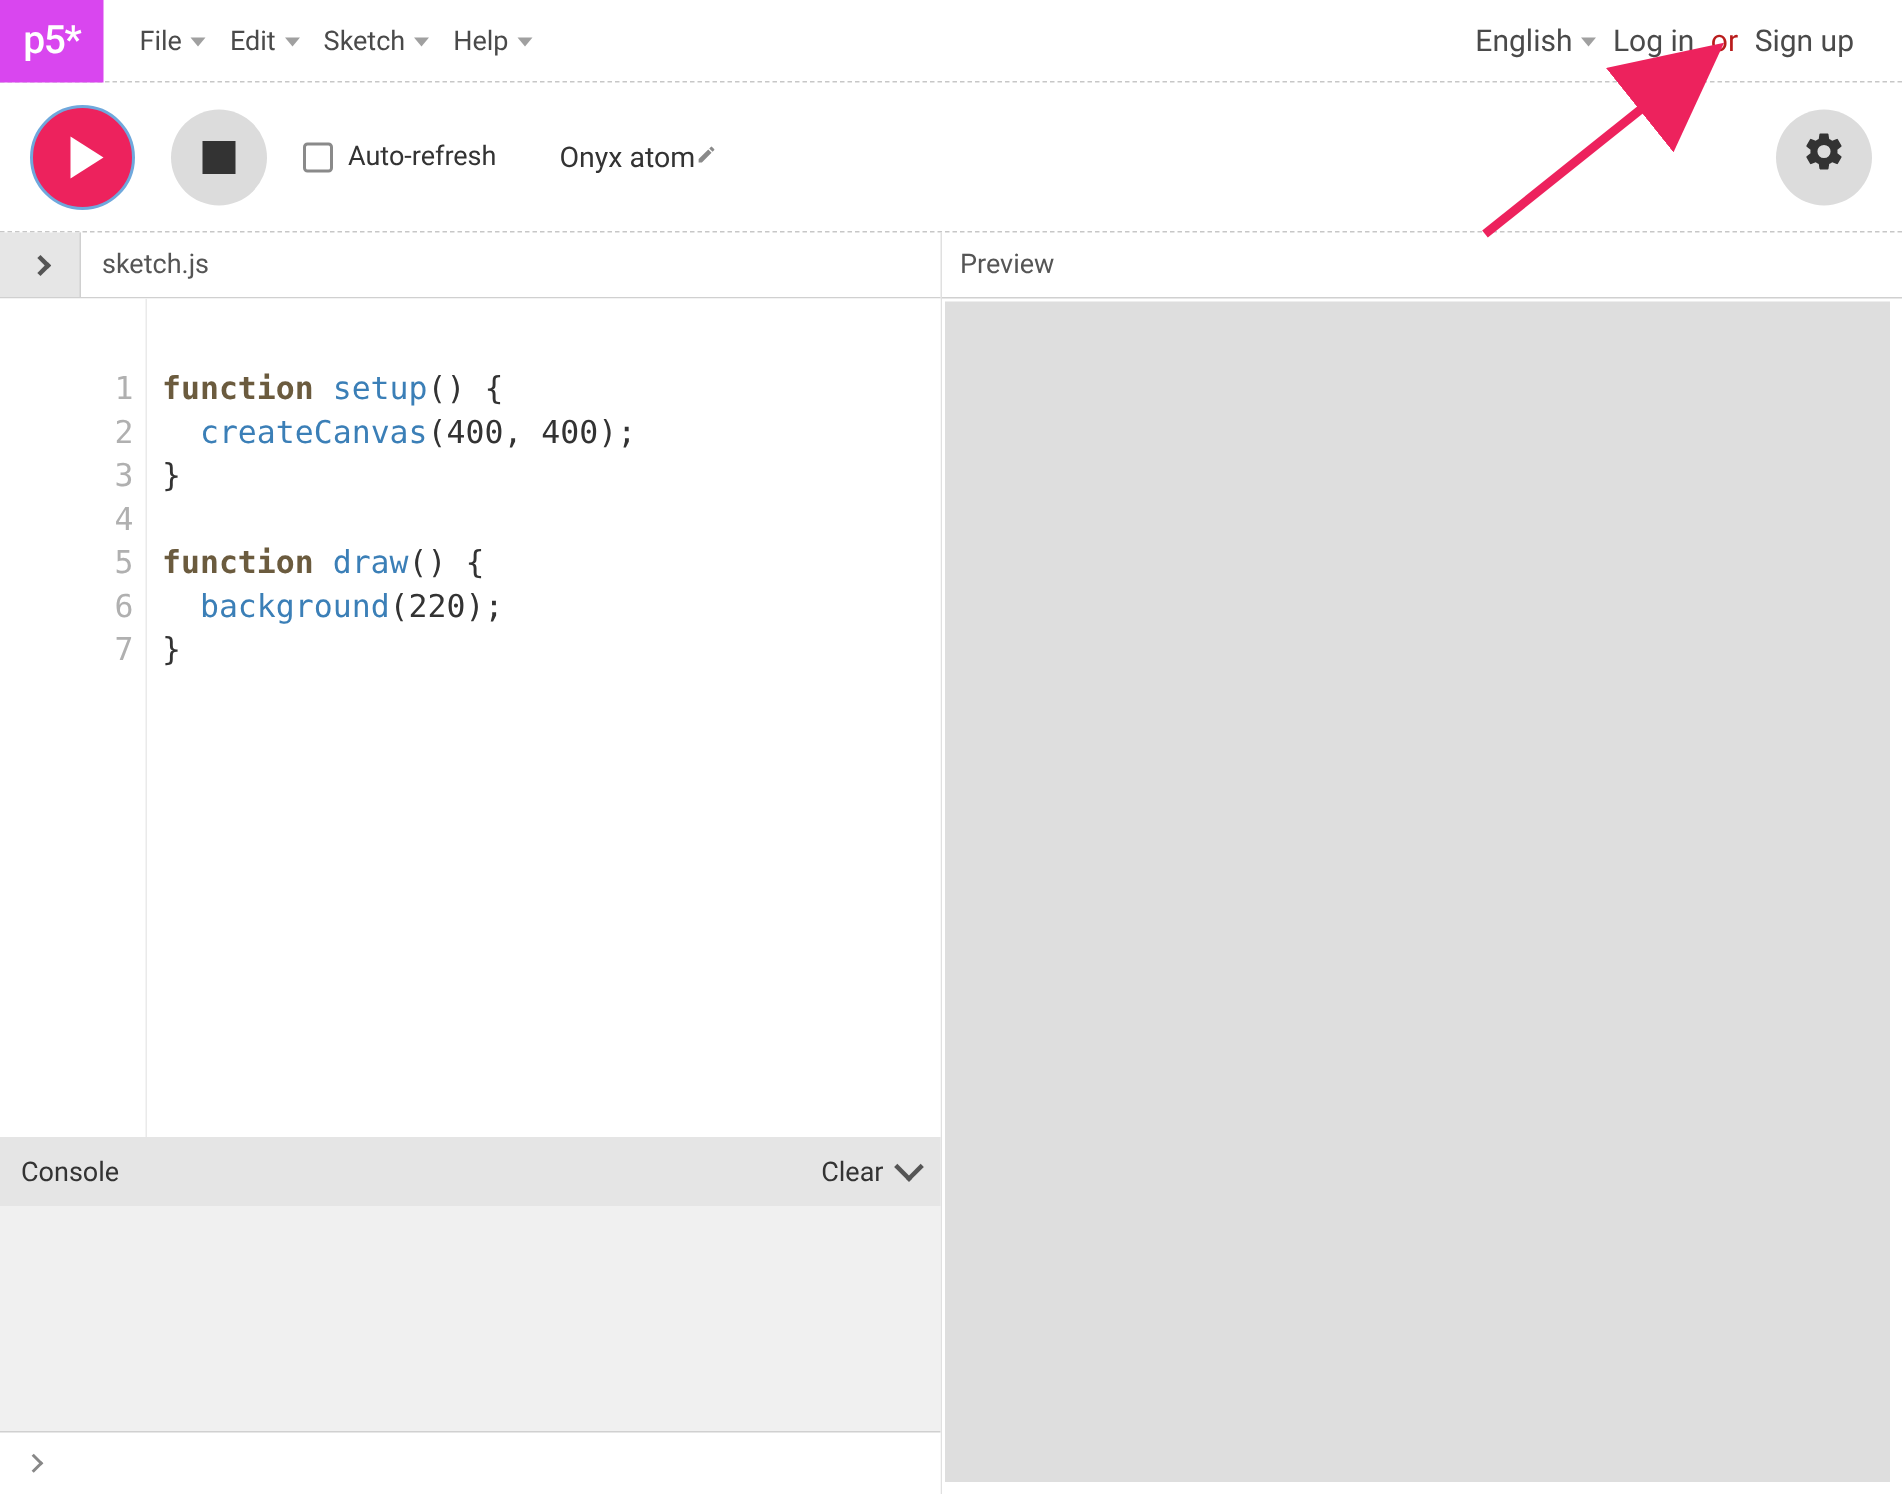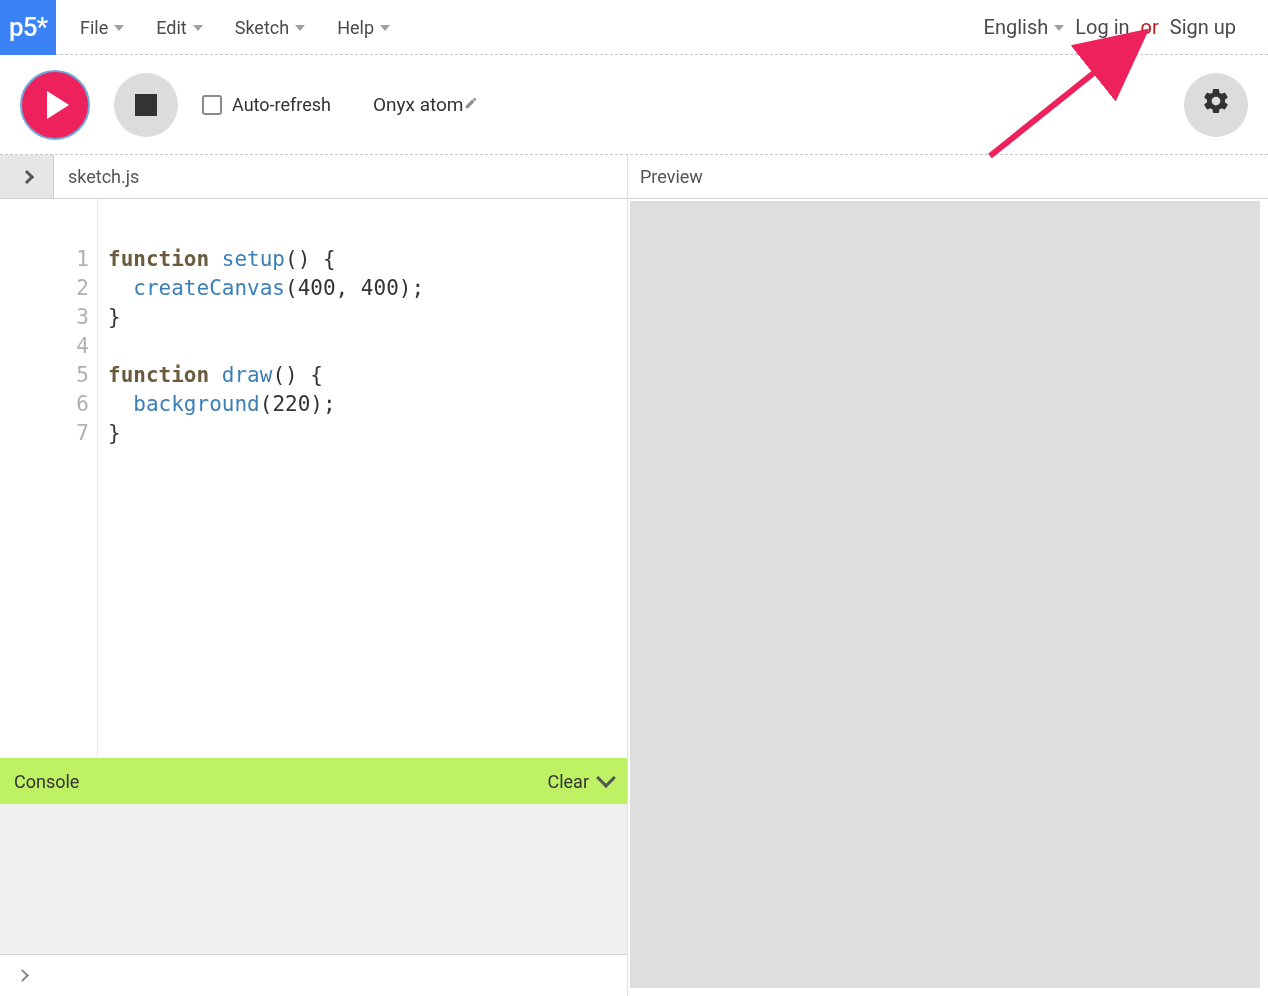--- a/index.html
+++ b/index.html
@@ -5,26 +5,26 @@
   * { box-sizing: border-box; margin: 0; padding: 0; }
   html, body { width: 1268px; height: 996px; font-family: -apple-system, BlinkMacSystemFont, "Segoe UI", Roboto, Helvetica, Arial, sans-serif; background: #fff; color: #333; }
   body { display: flex; flex-direction: column; position: relative; }
 
   
   .menubar {
     display: flex; align-items: center; height: 55px;
     border-bottom: 1px dashed #c7c7c7;
   }
   .logo {
-    width: 56px; height: 55px; background: #3b82f6;
+    width: 69px; height: 55px; background: #d946ef;
     color: #fff; font-size: 26px; font-weight: 500;
     display: flex; align-items: center; justify-content: center;
     letter-spacing: -1px;
   }
-  .menu-items { display: flex; gap: 32px; padding-left: 24px; align-items: center; }
+  .menu-items { display: flex; gap: 16px; padding-left: 24px; align-items: center; }
   .menu-item {
     display: flex; align-items: center; gap: 6px;
     font-size: 18px; color: #4a4a4a; cursor: pointer;
   }
   .caret-down {
     width: 0; height: 0; border-left: 5px solid transparent;
     border-right: 5px solid transparent; border-top: 6px solid #a0a0a0;
     margin-top: 2px;
   }
   .menubar-right {
@@ -106,21 +106,21 @@
     font-family: "SF Mono", Menlo, Consolas, monospace;
     font-size: 21px; line-height: 29px; white-space: pre;
     color: #333;
   }
   .kw { color: #6b5b3e; font-weight: bold; } 
   .fn { color: #3b7fb7; } 
   .pn { color: #333; }
 
   
   .console-header {
-    height: 46px; background: #bef264; display: flex;
+    height: 46px; background: #e5e5e5; display: flex;
     align-items: center; padding: 0 14px; font-size: 18px; color: #333;
     justify-content: space-between;
   }
   .console-header .right { display: flex; align-items: center; gap: 10px; }
   .chevron-down-lg {
     width: 14px; height: 14px; border-right: 3px solid #555;
     border-bottom: 3px solid #555; transform: rotate(45deg);
     margin-top: -6px;
   }
   .console-body { height: 150px; background: #f0f0f0; }

